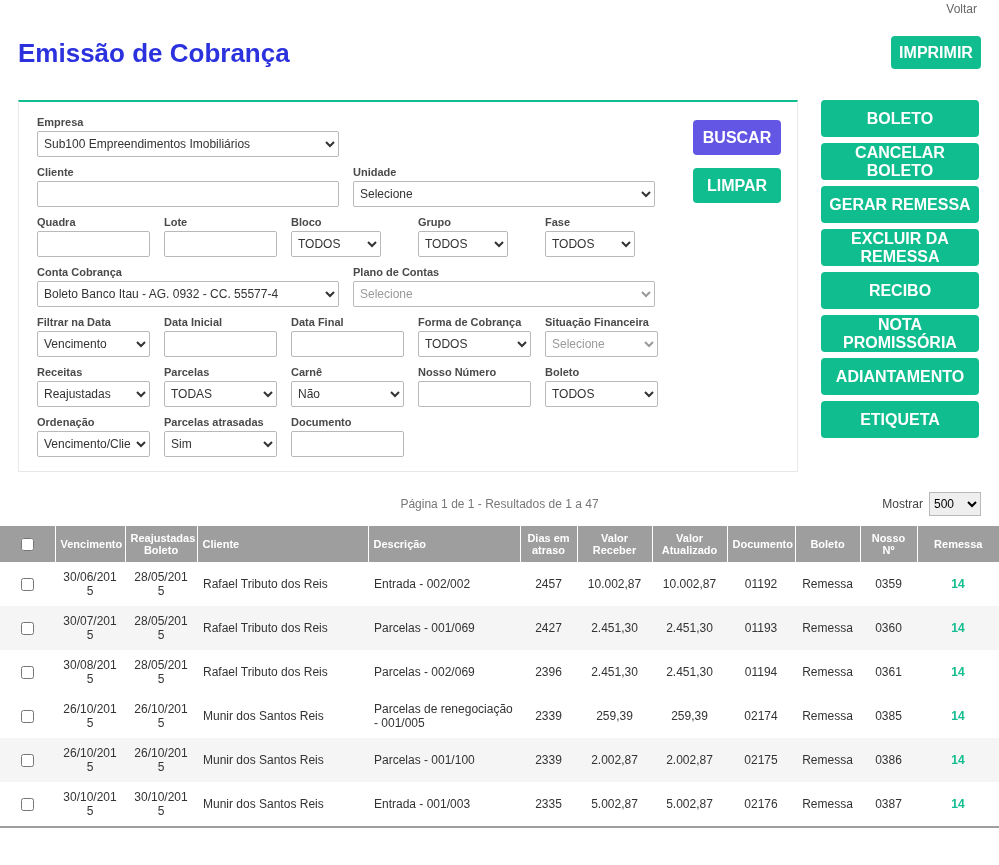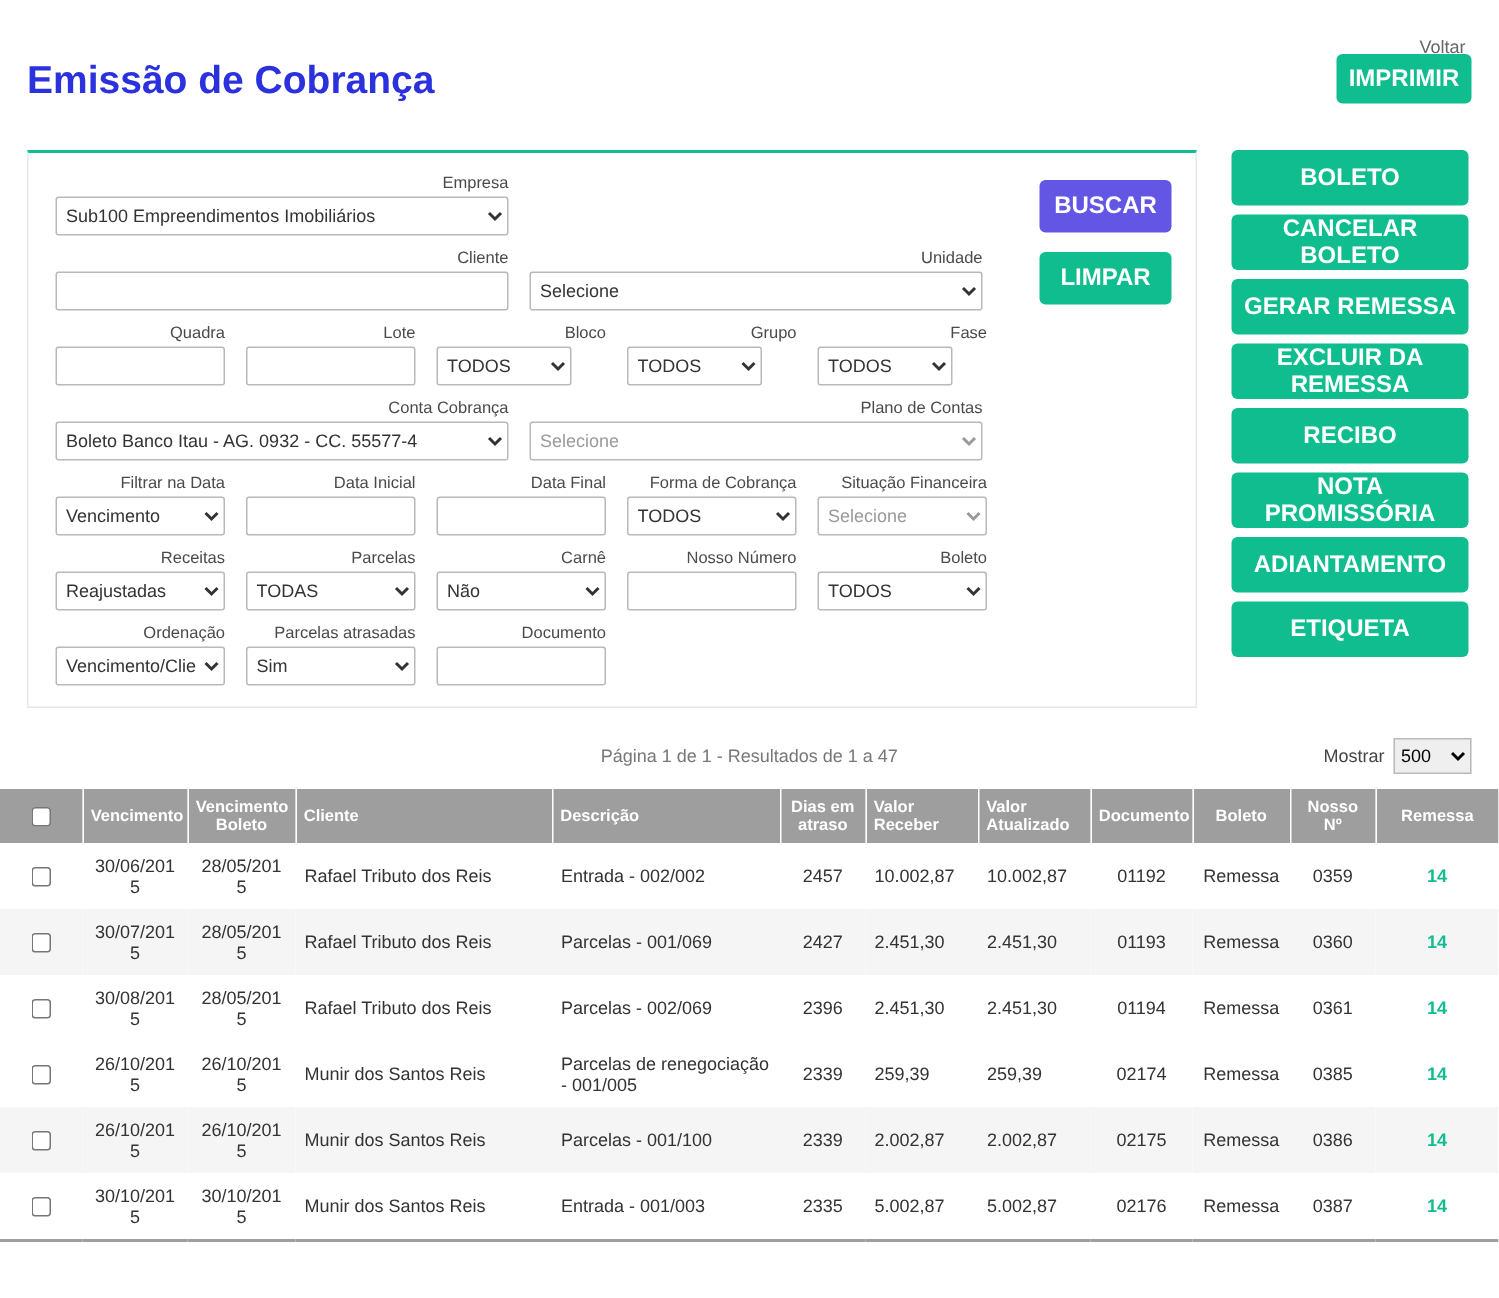--- a/index.html
+++ b/index.html
@@ -11,37 +11,37 @@
   *{box-sizing:border-box;margin:0;padding:0;}
   html,body{width:999px;height:865px;}
   body{
     background:#fff;
     font-family:"Liberation Sans",sans-serif;
     font-size:12px;color:#333;
     position:relative;overflow:hidden;
   }
   
   .topbar{position:relative;padding:8px 18px 0;height:90px;}
-  .voltar{position:absolute;top:24px;right:22px;color:#666;font-size:12px;cursor:pointer;}
+  .voltar{position:absolute;top:2px;right:22px;color:#666;font-size:12px;cursor:pointer;}
   .page-title{color:var(--title_blue);font-size:26px;font-weight:bold;margin-top:30px;}
   .btn{
     display:inline-block;background:var(--teal);color:#fff;font-weight:bold;
     border:none;border-radius:4px;font-size:16px;cursor:pointer;
     font-family:"Liberation Sans",sans-serif;text-align:center;
   }
   .print-btn{position:absolute;top:36px;right:18px;width:90px;height:33px;}
   
   .main{display:flex;align-items:flex-start;margin:10px 18px 0;gap:23px;}
   .filter-panel{
     width:780px;border:1px solid #e8e8e8;border-top:2px solid var(--teal);
     padding:14px 18px 5px;position:relative;background:#fff;
   }
   .frow{display:flex;gap:14px;margin-bottom:9px;}
   .fg{display:flex;flex-direction:column;}
-  .fg label{font-size:11px;font-weight:normal;color:#4a4a4a;margin-bottom:3px;white-space:nowrap;text-align:right;}
+  .fg label{font-size:11px;font-weight:bold;color:#4a4a4a;margin-bottom:3px;white-space:nowrap;}
   .ctl{
     height:26px;border:1px solid #b9b9b9;border-radius:2px;background:#fff;
     font-size:12px;color:#333;padding:0 5px;font-family:"Liberation Sans",sans-serif;
   }
   select.ctl{padding:0 2px;}
   .w-lg{width:302px}
   .w-sm{width:113px}
   select.w-xs{width:90px}
   select.muted{color:#9a9a9a;}
   .search-btns{position:absolute;right:16px;top:18px;width:88px;display:flex;flex-direction:column;gap:13px;}
@@ -61,21 +61,21 @@
     background:var(--header_grey);color:#fff;font-size:11px;font-weight:bold;
     padding:6px 5px;line-height:12px;vertical-align:middle;border-right:1px solid #fff;
   }
   thead th:last-child{border-right:none;}
   tbody td{padding:8px 6px;font-size:12px;line-height:14px;vertical-align:middle;word-wrap:break-word;}
   tbody tr{background:#fff;}
   tbody tr.alt{background:#f5f5f5;}
   td.k-remessa{color:var(--teal);font-weight:bold;}
   .al-left{text-align:left}
   .al-center{text-align:center}
-  .al-right{text-align:left}
+  .al-right{text-align:center}
   input[type=checkbox]{width:13px;height:13px;margin:0;vertical-align:middle;cursor:pointer;}
 </style>
 </head>
 <body>
 
 <div class="topbar">
   <span class="voltar">Voltar</span>
   <div class="page-title">Emissão de Cobrança</div>
   <button class="btn print-btn">IMPRIMIR</button>
 </div>
@@ -269,21 +269,21 @@
       <col style="width: 75px;">
       <col style="width: 68px;">
       <col style="width: 65px;">
       <col style="width: 57px;">
       <col style="width: 82px;">
     </colgroup>
   <thead>
     <tr>
         <th class="al-center"><input type="checkbox" style=""></th>
         <th class="al-center">Vencimento</th>
-        <th class="al-center">Vencimento Boleto</th>
+        <th class="al-center">Reajustadas Boleto</th>
         <th class="al-left">Cliente</th>
         <th class="al-left">Descrição</th>
         <th class="al-center">Dias em atraso</th>
         <th class="al-right">Valor Receber</th>
         <th class="al-right">Valor Atualizado</th>
         <th class="al-center">Documento</th>
         <th class="al-center">Boleto</th>
         <th class="al-center">Nosso Nº</th>
         <th class="al-center">Remessa</th>
       </tr>

